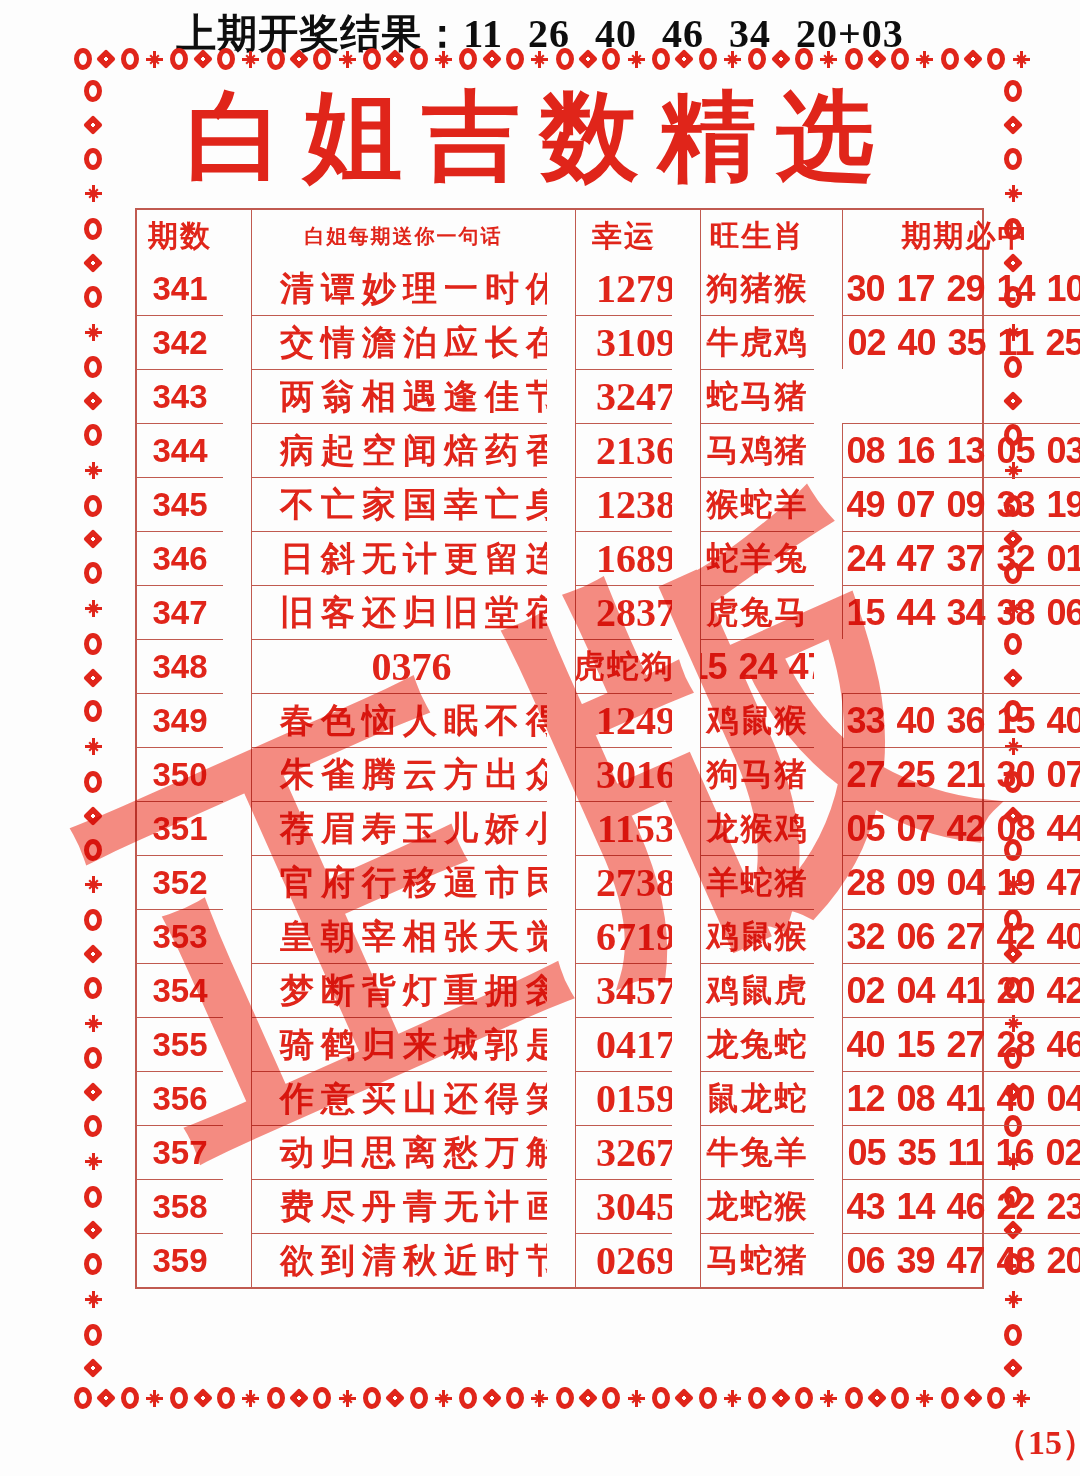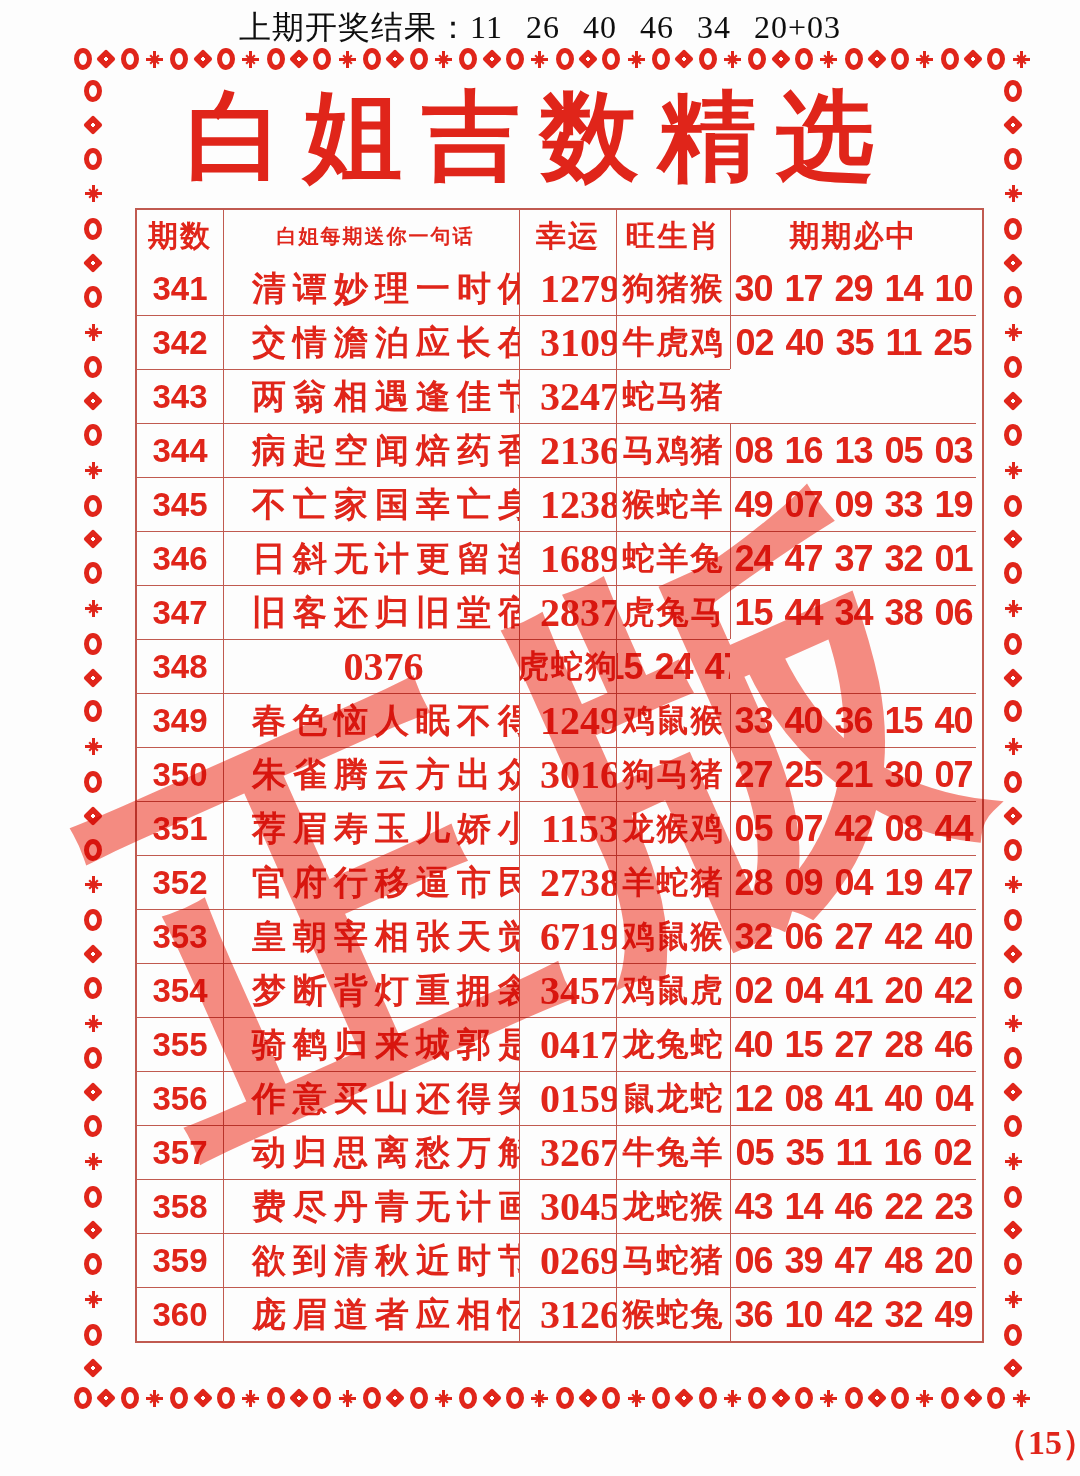--- a/index.html
+++ b/index.html
@@ -8,21 +8,21 @@
     --wm:rgba(243,108,95,0.78);
   }
   html,body{margin:0;padding:0;}
   body{
     width:1080px;height:1476px;position:relative;background:#fdfdfd;
     font-family:"Liberation Serif",serif;overflow:hidden;
   }
   
   .headline{
     position:absolute;top:6px;left:0;width:1080px;text-align:center;
-    font-size:32px;font-weight:normal;color:#0e0e0e;
+    font-size:40px;font-weight:bold;color:#0e0e0e;
     font-family:"Liberation Serif",serif;word-spacing:14px;letter-spacing:1px;
   }
   
   .orn-strip{position:absolute;display:flex;justify-content:space-between;align-items:center;}
   .orn-strip.h{flex-direction:row;}
   .orn-strip.v{flex-direction:column;}
   .strip-top{left:74px;top:44px;width:956px;height:30px;}
   .strip-bottom{left:74px;top:1383px;width:956px;height:30px;}
   .strip-left{left:78px;top:80px;width:30px;height:1296px;}
   .strip-right{left:998px;top:80px;width:30px;height:1296px;}
@@ -44,21 +44,21 @@
   .title{
     position:absolute;top:72px;left:0;width:1080px;text-align:center;
     font-size:98px;font-weight:bold;color:var(--red);letter-spacing:20px;
     font-family:"Liberation Serif",serif;white-space:nowrap;
   }
   
   .sheet{
     position:absolute;left:135px;top:208px;width:845px;
     border:2px solid var(--line);
   }
-  .trow{display:grid;grid-template-columns:86px 296px 97px 114px 246px;}
+  .trow{display:grid;grid-template-columns:86px 296px 97px 114px 246px;gap:28px;}
   .trow + .trow .cell{border-top:1px solid var(--line);}
   .cell{
     border-left:1px solid var(--line);
     display:flex;align-items:center;justify-content:center;
     color:var(--red);height:53px;overflow:hidden;white-space:nowrap;
   }
   .cell:first-child{border-left:none;}
   .thead .cell{height:52px;font-size:30px;font-weight:bold;letter-spacing:2px;}
   .c-period{font-family:"Liberation Sans",sans-serif;font-weight:bold;font-size:33px;}
   .c-phrase{justify-content:flex-start;padding-left:28px;font-size:34px;letter-spacing:7px;font-weight:bold;}
@@ -388,25 +388,18 @@
         <div class="cell c-zodiac">龙蛇猴</div>
         <div class="cell c-numbers">43 14 46 22 23</div>
       </div>
       <div class="trow">
         <div class="cell c-period">359</div>
         <div class="cell c-phrase">欲到清秋近时节</div>
         <div class="cell c-lucky">0269</div>
         <div class="cell c-zodiac">马蛇猪</div>
         <div class="cell c-numbers">06 39 47 48 20</div>
       </div>
-      <div class="trow">
-        <div class="cell c-period">360</div>
-        <div class="cell c-phrase">庞眉道者应相忆</div>
-        <div class="cell c-lucky">3126</div>
-        <div class="cell c-zodiac">猴蛇兔</div>
-        <div class="cell c-numbers">36 10 42 32 49</div>
-      </div>
     </div>
 </div>
 
 <div class="watermark">正版</div>
 
 <div class="footer">（15）</div>
 
 </body></html>

